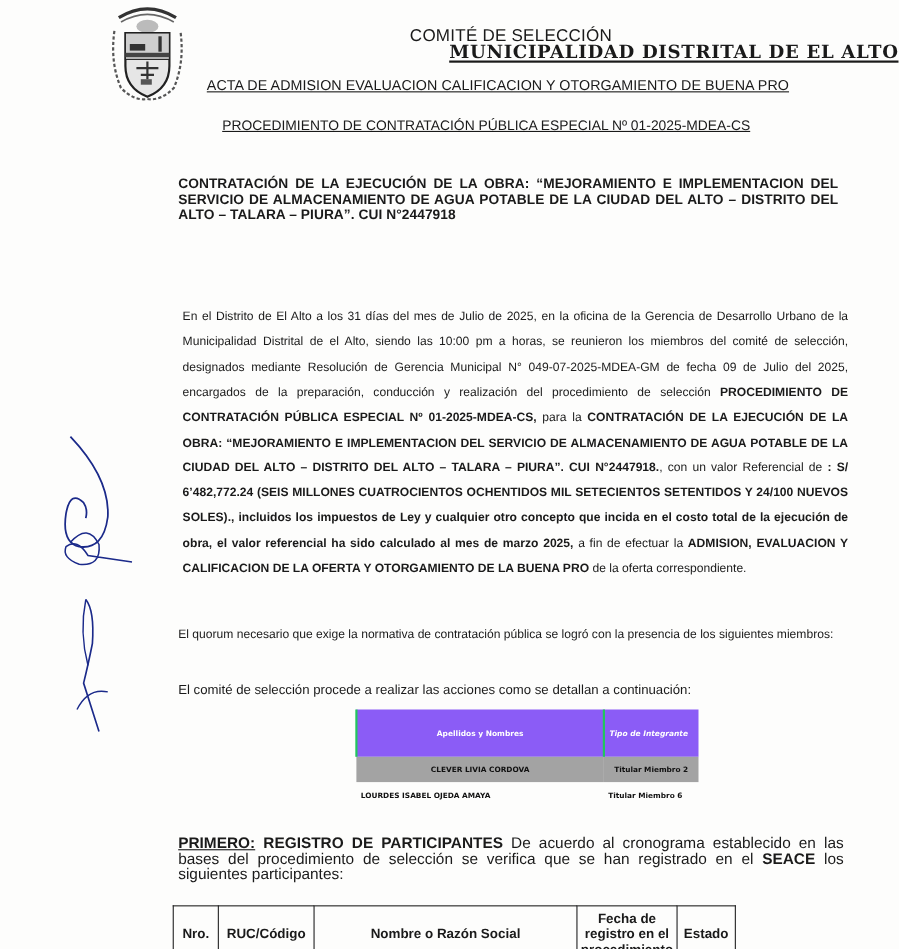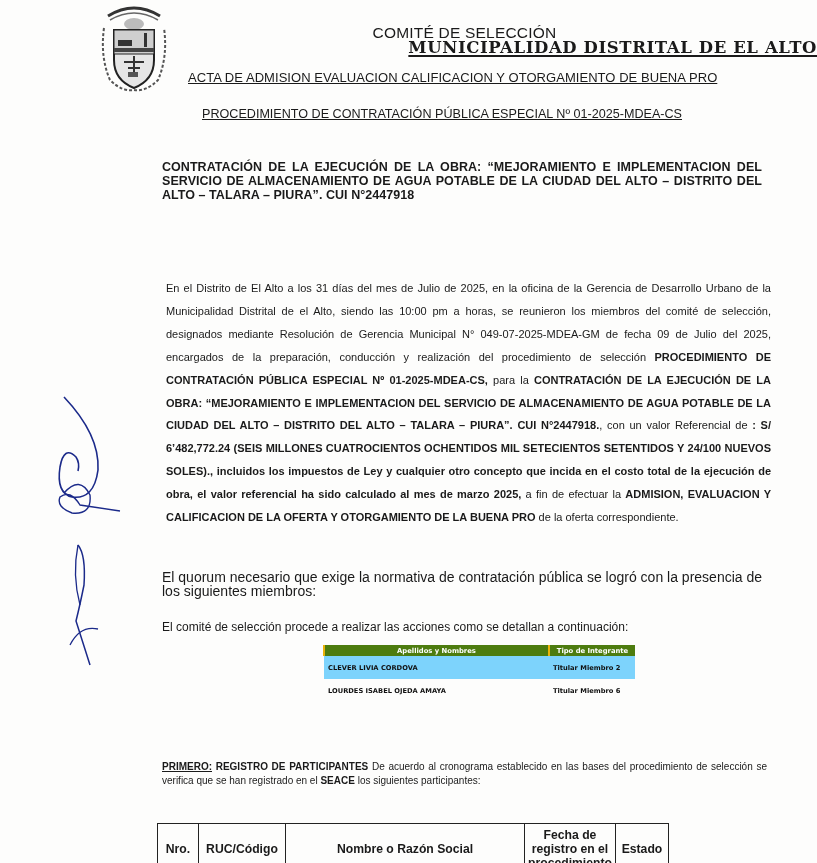--- a/index.html
+++ b/index.html
@@ -17,31 +17,31 @@
   .h-muni { left:0; width:817px; top:38px; text-align:right; padding-left:110px; box-sizing:border-box;
     font-family:"DejaVu Serif", serif; font-weight:bold; font-size:16.5px; letter-spacing:0.6px;
     text-decoration:underline; text-decoration-thickness:2px; text-underline-offset:2px; }
   .h-acta { left:188px; top:70px; font-size:13px; font-weight:normal; text-decoration:underline; letter-spacing:0.05px; }
   .h-proc { left:202px; top:107px; font-size:12.6px; text-decoration:underline; font-weight:normal; }
   
   .title-block { left:162px; top:161px; width:600px; font-weight:bold; font-size:12.5px; line-height:13.8px; text-align:justify; letter-spacing:0.05px; }
   
   .main-par { left:166px; top:229px; width:605px; font-size:11px; line-height:22.9px; text-align:justify;margin-top:48px; }
   .main-par b { font-weight:bold; }
-  .par2 { left:162px; top:570px; width:605px; font-size:14px; line-height:14px; }
+  .par2 { left:162px; top:570px; width:605px; font-size:11px; line-height:14px; }
   .par3 { left:162px; top:620px; width:605px; font-size:12px; line-height:14px; }
   
   .members { left:323px; top:645px; border-collapse:collapse; font-family:"DejaVu Sans", sans-serif; font-size:6.7px; font-weight:bold; }
-  .members th { background:#4d7c0f; color:#fff; height:11px; padding:0 4px; font-size:6.8px; text-align:center; border-left:2px solid #eab308; }
+  .members th { background:#8b5cf6; color:#fff; height:11px; padding:16px 4px; font-size:6.8px; text-align:center; border-left:2px solid #22c55e; }
   .members th.c1 { width:215px; }
-  .members th.c2 { width:77px; text-align:center; }
+  .members th.c2 { width:77px; text-align:left;font-style:italic; }
   .members td { height:23px; padding:0 4px; color:#111; }
-  .members tr.alt td { background:#7dd3fc; }
+  .members tr.alt td { background:#a3a3a3;text-align:center; }
   
-  .primero { left:162px; top:760px; width:605px; font-size:10px; line-height:13.8px; text-align:justify; }
+  .primero { left:162px; top:760px; width:605px; font-size:14px; line-height:13.8px; text-align:justify; }
   .primero .u { text-decoration:underline; font-weight:bold; }
   
   .participants { left:157px; top:823px; border-collapse:collapse; font-size:12.2px; font-weight:bold; }
   .participants th { border:1.3px solid #222; text-align:center; vertical-align:middle; padding:4px 3px; height:42px; line-height:14px; }
   .participants th.n { width:34px; }
   .participants th.r { width:80px; }
   .participants th.s { width:232px; }
   .participants th.f { width:80px; }
   .participants th.e { width:46px; }
   .sig { left:50px; top:375px; width:110px; height:300px; }

